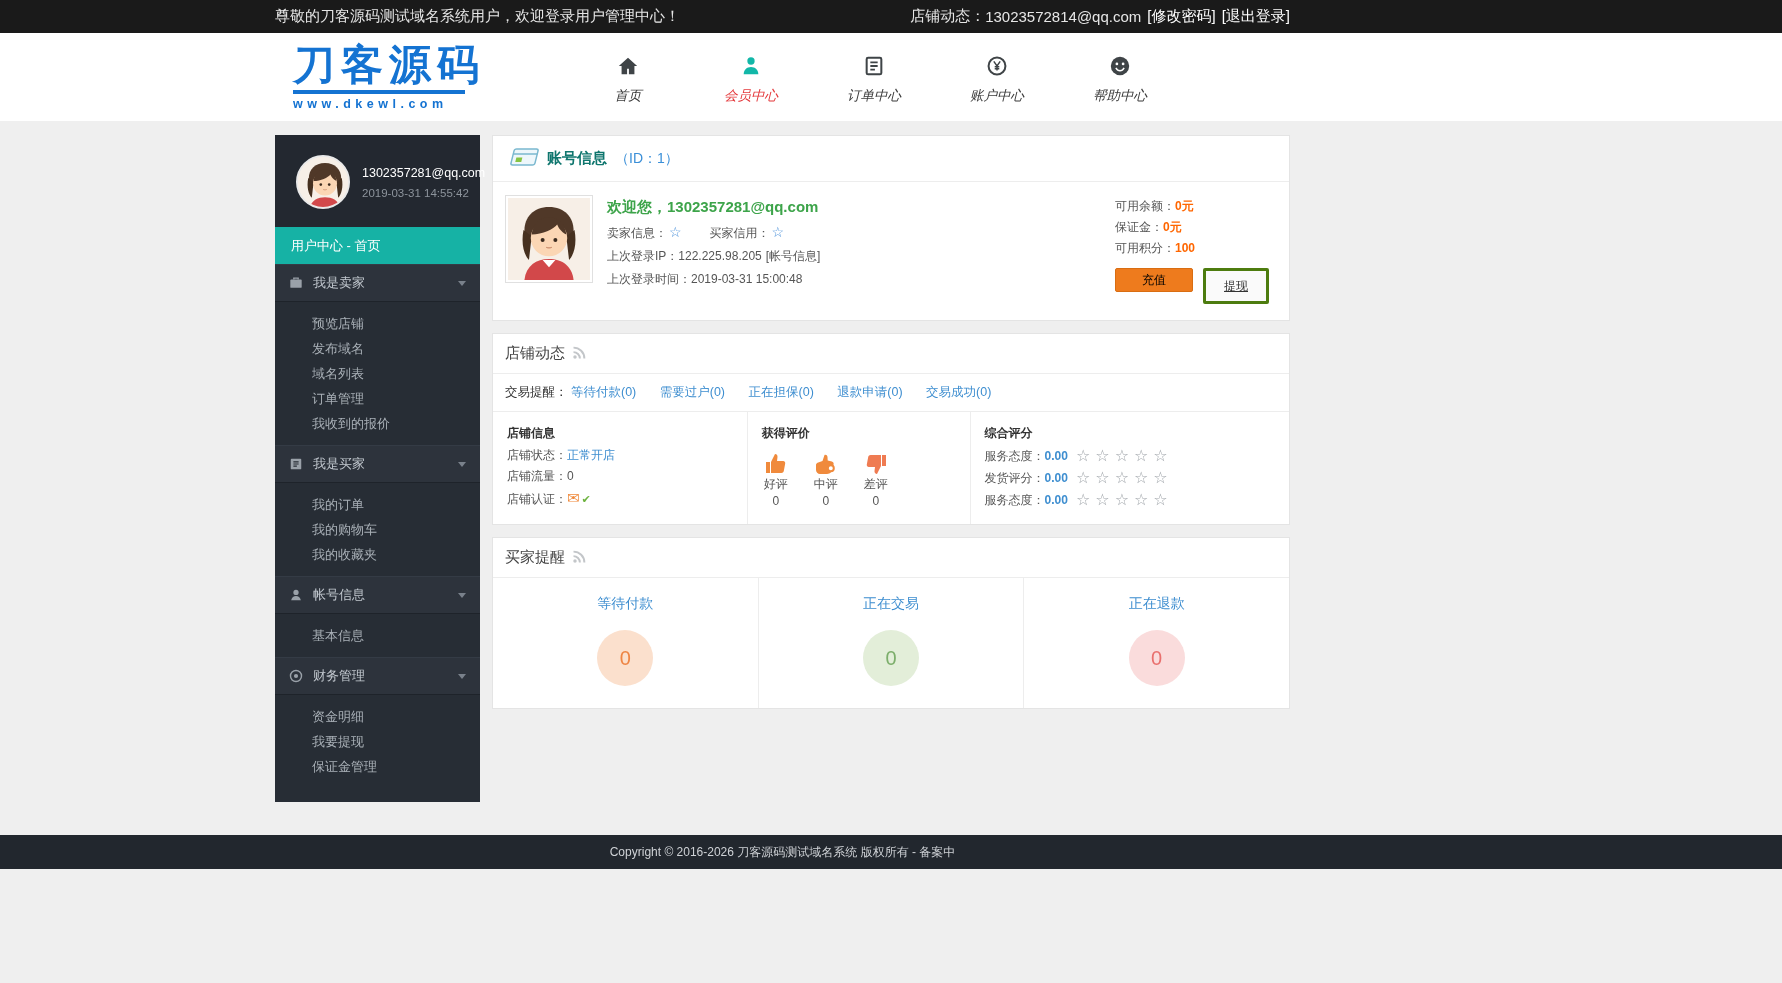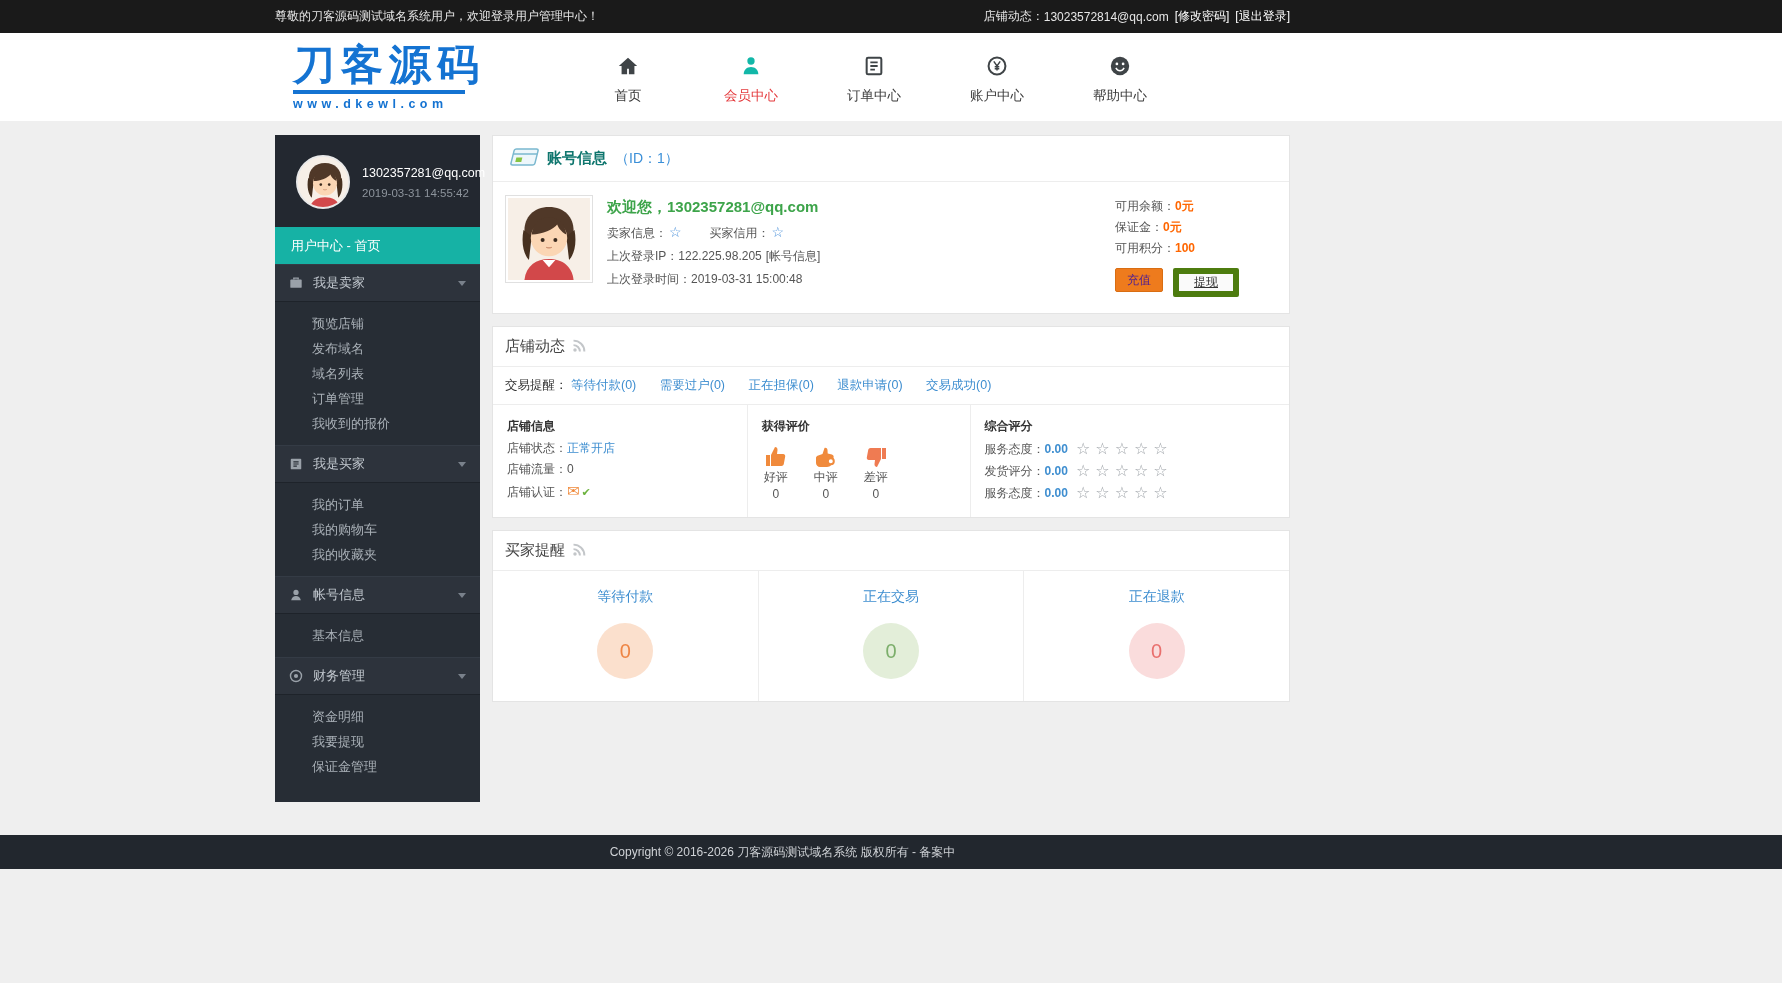--- a/index.html
+++ b/index.html
@@ -9,34 +9,34 @@
     min-height: 983px;
     background: #efefef;
     font-family: "Liberation Sans", "DejaVu Sans", sans-serif;
     font-size: 12px;
     color: #555;
   }
   .container { width: 1015px; margin-left: 275px; }
 
   
   .topbar { background: #1a1a1a; height: 33px; }
-  .topbar-inner { height: 33px; display: flex; align-items: center; justify-content: space-between; color: #e6e6e6; font-size: 12px; }
+  .topbar-inner { height: 33px; display: flex; align-items: center; justify-content: space-between; color: #e6e6e6; font-size: 15px; }
   .tb-right { display: flex; align-items: center; }
   .tb-link { color: #fff; text-decoration: none; margin-left: 6px; cursor: pointer; }
 
   
   .header { background: #fff; height: 88px; }
   .header-inner { display: flex; align-items: center; height: 88px; }
   .logo { margin-left: 18px; width: 172px; cursor: pointer; }
   .logo-title { font-size: 42px; font-weight: bold; color: #1473d2; letter-spacing: 6px; line-height: 1.05; border-bottom: 4px solid #1473d2; padding-bottom: 3px; white-space: nowrap; }
   .logo-sub { margin-top: 3px; font-size: 12.5px; font-weight: bold; color: #1473d2; letter-spacing: 4.5px; white-space: nowrap; }
   .nav { display: flex; margin-left: 118px; gap: 33px; }
   .nav-item { width: 90px; display: flex; flex-direction: column; align-items: center; cursor: pointer; padding-top: 4px; }
   .nav-icon { height: 24px; display: flex; align-items: center; justify-content: center; }
-  .nav-label { margin-top: 9px; font-size: 13.5px; color: #3b3b3b; }
+  .nav-label { margin-top: 9px; font-size: 13.5px; color: #3b3b3b; font-style: italic; }
   .nav-item.active .nav-label { color: #e4393c; }
 
   
   .page { padding: 14px 0 20px 0; }
   .page-inner { display: flex; align-items: flex-start; min-height: 680px; }
 
   
   .sidebar { width: 205px; background: #272d35; flex-shrink: 0; padding-bottom: 14px; }
   .profile { padding: 20px 14px 18px 21px; display: flex; align-items: center; gap: 12px; background: #232830; }
   .avatar-sm { width: 54px; height: 54px; border-radius: 50%; overflow: hidden; border: 2px solid #e9e9e9; flex-shrink: 0; background: #f7efe7; }
@@ -63,22 +63,22 @@
   .avatar-lg { width: 88px; height: 88px; border: 1px solid #e0e0e0; padding: 2px; background: #fff; flex-shrink: 0; }
   .avatar-lg svg, .avatar-sm svg { display: block; }
   .p1-info { margin-left: 14px; line-height: 23px; font-size: 12px; color: #555; }
   .welcome { font-size: 15px; font-weight: bold; color: #3da44a; margin-bottom: 3px; }
   .bstar { color: #4a90d9; font-size: 14px; margin: 0 2px; }
   .sp { display: inline-block; width: 26px; }
   .view-link { color: #555; text-decoration: none; cursor: pointer; margin-left: 4px; }
   .p1-right { margin-left: auto; width: 160px; line-height: 21px; padding-top: 1px; }
   .orange { color: #f60; font-weight: bold; }
   .btns { margin-top: 9px; display: flex; gap: 10px; }
-  .btn-recharge { width: 48px; height: 24px; background: #ee7b1d; border: 1px solid #d96d12; color: #4c1d95; font-size: 12px; cursor: pointer; border-radius: 2px; font-family: inherit; }
-  .btn-withdraw { width: 66px; height: 29px; background: #fafafa; border: 6px solid #4d7c0f; color: #333; font-size: 12px; cursor: pointer; border-radius: 2px; font-family: inherit; text-decoration: underline; }
+  .btn-recharge { width: 78px; height: 24px; background: #ee7b1d; border: 1px solid #d96d12; color: #000000; font-size: 12px; cursor: pointer; border-radius: 2px; font-family: inherit; }
+  .btn-withdraw { width: 66px; height: 36px; background: #fafafa; border: 3px solid #4d7c0f; color: #333; font-size: 12px; cursor: pointer; border-radius: 2px; font-family: inherit; text-decoration: underline; }
 
   
   .reminder-row { padding: 10px 12px; border-bottom: 1px solid #ededed; font-size: 12.5px; color: #333; }
   .rem-link { color: #3e8ed0; text-decoration: none; margin-right: 20px; cursor: pointer; }
   .cols { display: flex; }
   .col { padding: 11px 14px 13px 14px; font-size: 12px; line-height: 21px; color: #555; }
   .col-1 { width: 32%; border-right: 1px solid #ededed; }
   .col-2 { width: 28%; border-right: 1px solid #ededed; }
   .col-3 { flex: 1; }
   .col-title { font-weight: bold; color: #333; margin-bottom: 1px; }

